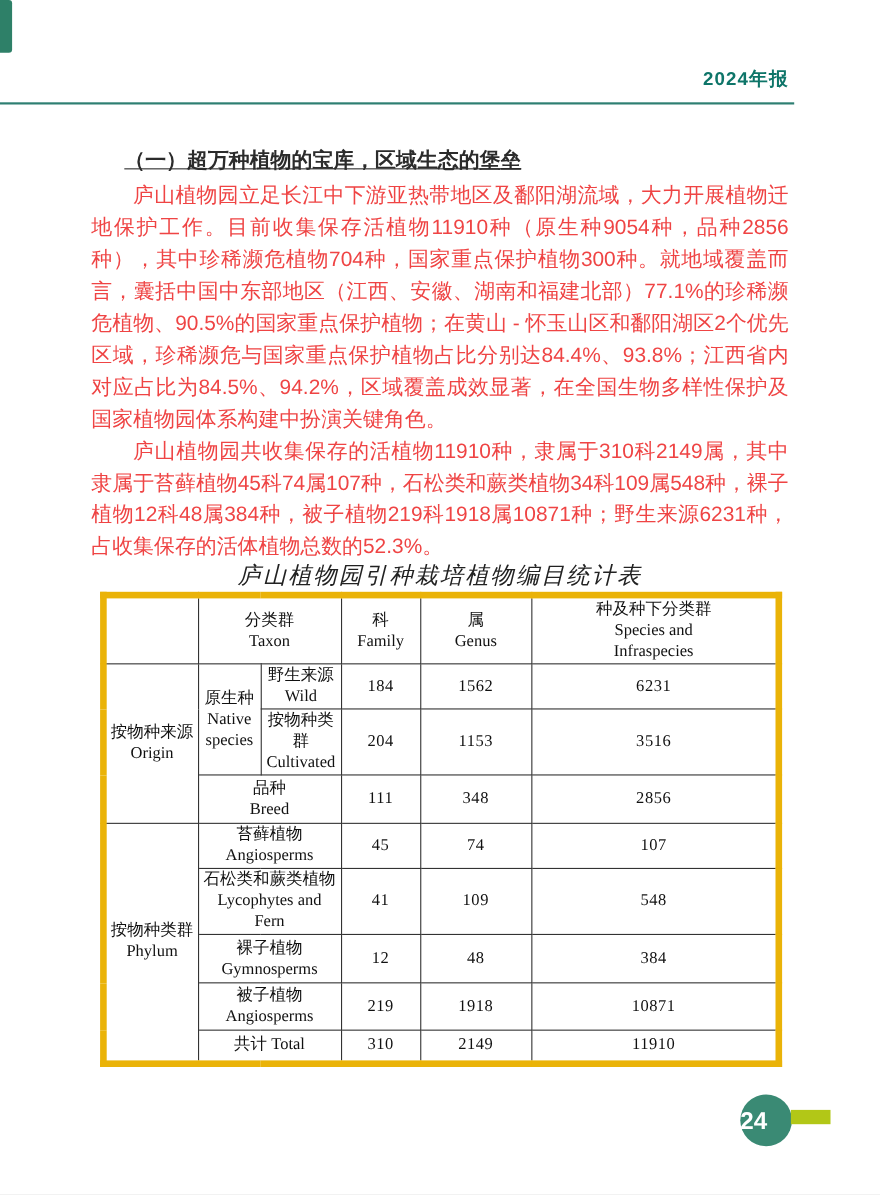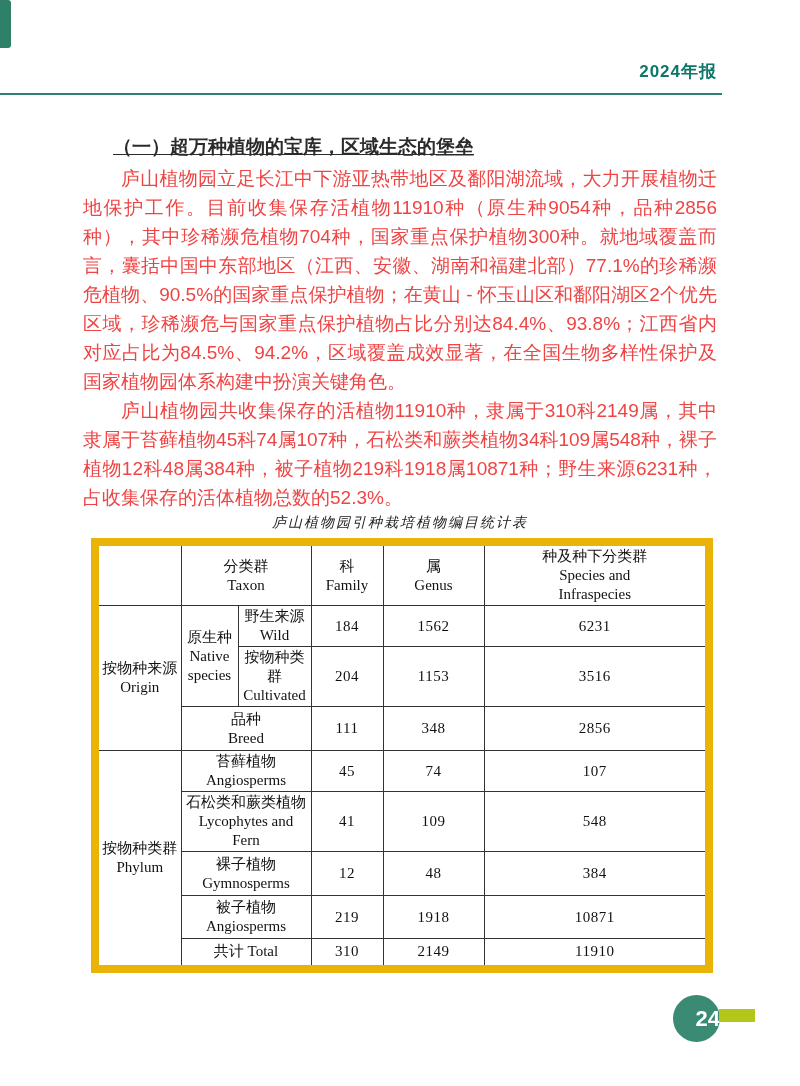--- a/index.html
+++ b/index.html
@@ -32,39 +32,39 @@
     padding-left:30px; margin-bottom:4px;text-decoration:underline;
   }
   .body-par {
     font-size:19px; line-height:29px; font-weight:500; color:#ef4444;
     text-align:justify; text-indent:38px;
   }
   
   .tbl-caption {
     margin-top:2px; text-align:center;
     font-family:"Liberation Serif","DejaVu Serif",serif; font-style:italic;
-    font-size:14px; letter-spacing:2px; color:#222; line-height:18px;
+    font-size:21px; letter-spacing:2px; color:#222; line-height:18px;
   }
   table.stats {
     margin:6px 0 0 8px; border-collapse:collapse; table-layout:fixed;
-    width:616px; border:8px solid #eab308;
+    width:616px; border:6px solid #eab308;
     font-family:"Liberation Serif","DejaVu Serif",serif; color:#111;
   }
   table.stats td {
     border:1px solid #333; text-align:center; vertical-align:middle;
     font-size:15px; line-height:19px; padding:1px 2px; overflow:hidden;
   }
   td.num { font-size:16px; letter-spacing:0.5px; }
   .en { font-size:15px; }
   .hdr-species-en { display:inline-block; max-width:118px; }
   
   .page-badge-circle {
     position:absolute; left:673px; top:995px; width:47px; height:47px;
     border-radius:50%; background:#3a8a74;
-    display:flex; align-items:center; justify-content:flex-end;
+    display:flex; align-items:center; justify-content:flex-start;
     color:#fff; font-size:22px; font-weight:bold;
   }
   .page-badge-bar {
     position:absolute; left:719px; top:1009px; width:36px; height:13px;
     background:#b2c717;
   }
 </style>
 </head>
 <body>
 

